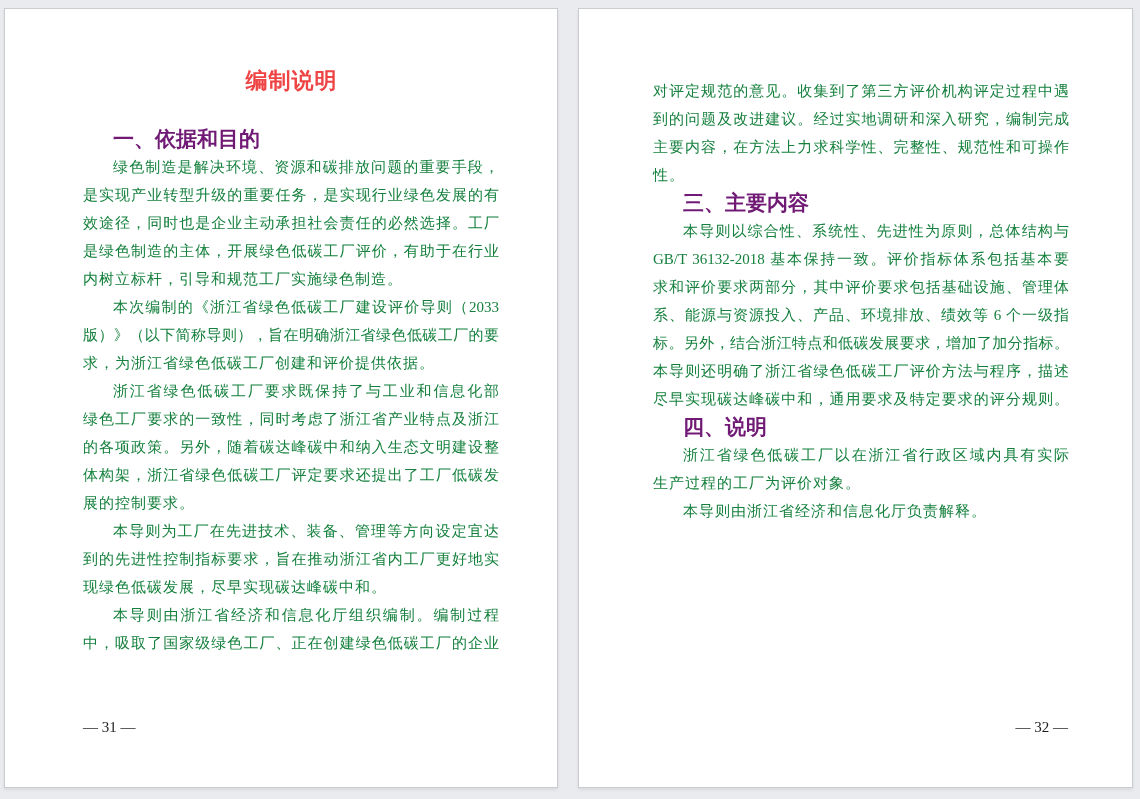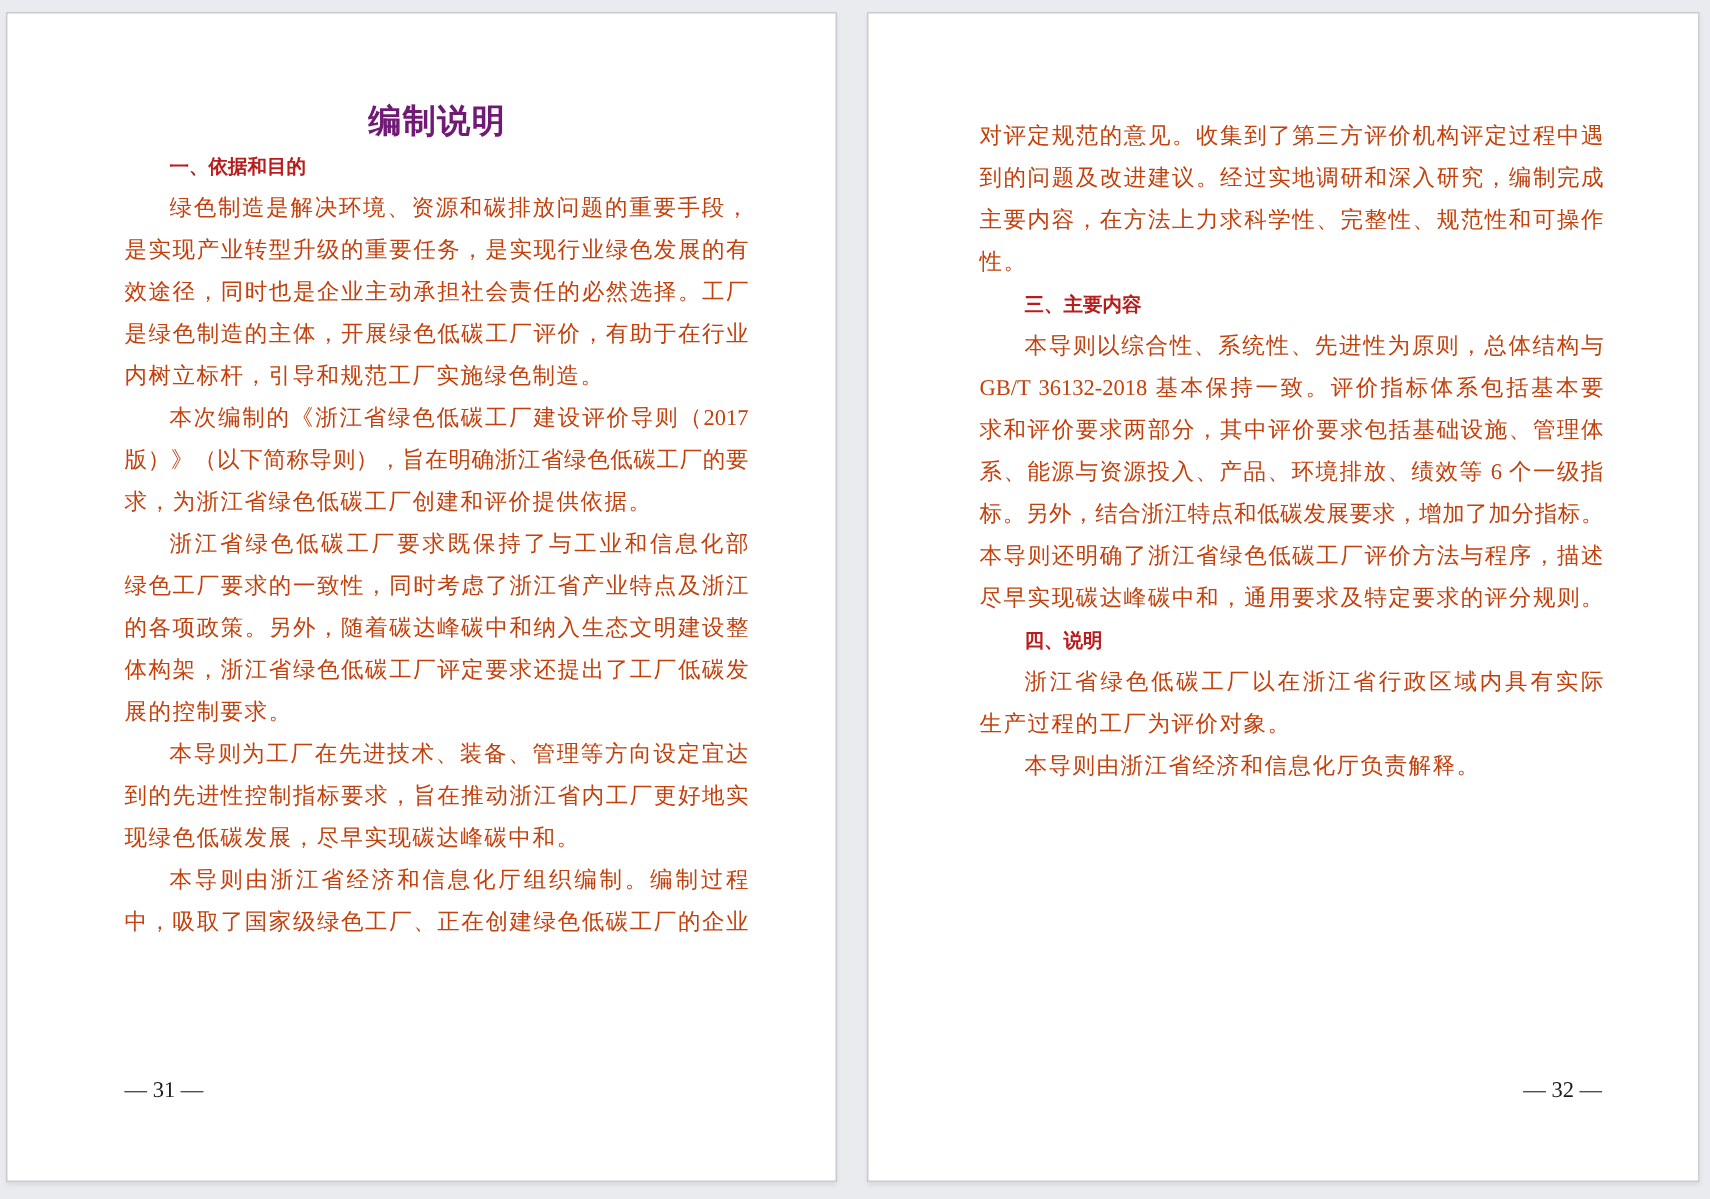--- a/index.html
+++ b/index.html
@@ -26,35 +26,36 @@
   }
   #sheet-left .content{left:78px;top:56px;}
   #sheet-right .content{left:74px;top:68px;}
   .doc-title{
     font-size:22px;
     line-height:32px;
     font-weight:bold;
     text-align:center;
     letter-spacing:1px;
     text-indent:1px;
-    color:#701a75;
+    margin-bottom:28px;
+    color:#ef4444;
   }
   .heading{
-    font-family:Liberation Sans, sans-serif;
-    font-size:13px;
+    font-family:Liberation Serif, serif;
+    font-size:21px;
     font-weight:bold;
     line-height:28px;
     text-indent:30px;
-    color:#b91c1c;
+    color:#701a75;
     white-space:nowrap;
   }
   .line{
     font-size:15px;
     line-height:28px;
-    color:#c2410c;
+    color:#15803d;
   }
   .line:not(.justify){letter-spacing:1px;}
   .line.justify{
     text-align:justify;
     text-align-last:justify;
   }
   .line.indent{text-indent:30px;}
   .footer{
     position:absolute;
     bottom:50px;
@@ -72,21 +73,21 @@
 
 <section class="sheet" id="sheet-left">
   <div class="content">
       <div class="doc-title">编制说明</div>
       <div class="heading">一、依据和目的</div>
       <div class="line indent justify">绿色制造是解决环境、资源和碳排放问题的重要手段，</div>
       <div class="line justify">是实现产业转型升级的重要任务，是实现行业绿色发展的有</div>
       <div class="line justify">效途径，同时也是企业主动承担社会责任的必然选择。工厂</div>
       <div class="line justify">是绿色制造的主体，开展绿色低碳工厂评价，有助于在行业</div>
       <div class="line">内树立标杆，引导和规范工厂实施绿色制造。</div>
-      <div class="line indent justify">本次编制的《浙江省绿色低碳工厂建设评价导则（2017</div>
+      <div class="line indent justify">本次编制的《浙江省绿色低碳工厂建设评价导则（2033</div>
       <div class="line justify">版）》（以下简称导则），旨在明确浙江省绿色低碳工厂的要</div>
       <div class="line">求，为浙江省绿色低碳工厂创建和评价提供依据。</div>
       <div class="line indent justify">浙江省绿色低碳工厂要求既保持了与工业和信息化部</div>
       <div class="line justify">绿色工厂要求的一致性，同时考虑了浙江省产业特点及浙江</div>
       <div class="line justify">的各项政策。另外，随着碳达峰碳中和纳入生态文明建设整</div>
       <div class="line justify">体构架，浙江省绿色低碳工厂评定要求还提出了工厂低碳发</div>
       <div class="line">展的控制要求。</div>
       <div class="line indent justify">本导则为工厂在先进技术、装备、管理等方向设定宜达</div>
       <div class="line justify">到的先进性控制指标要求，旨在推动浙江省内工厂更好地实</div>
       <div class="line">现绿色低碳发展，尽早实现碳达峰碳中和。</div>

